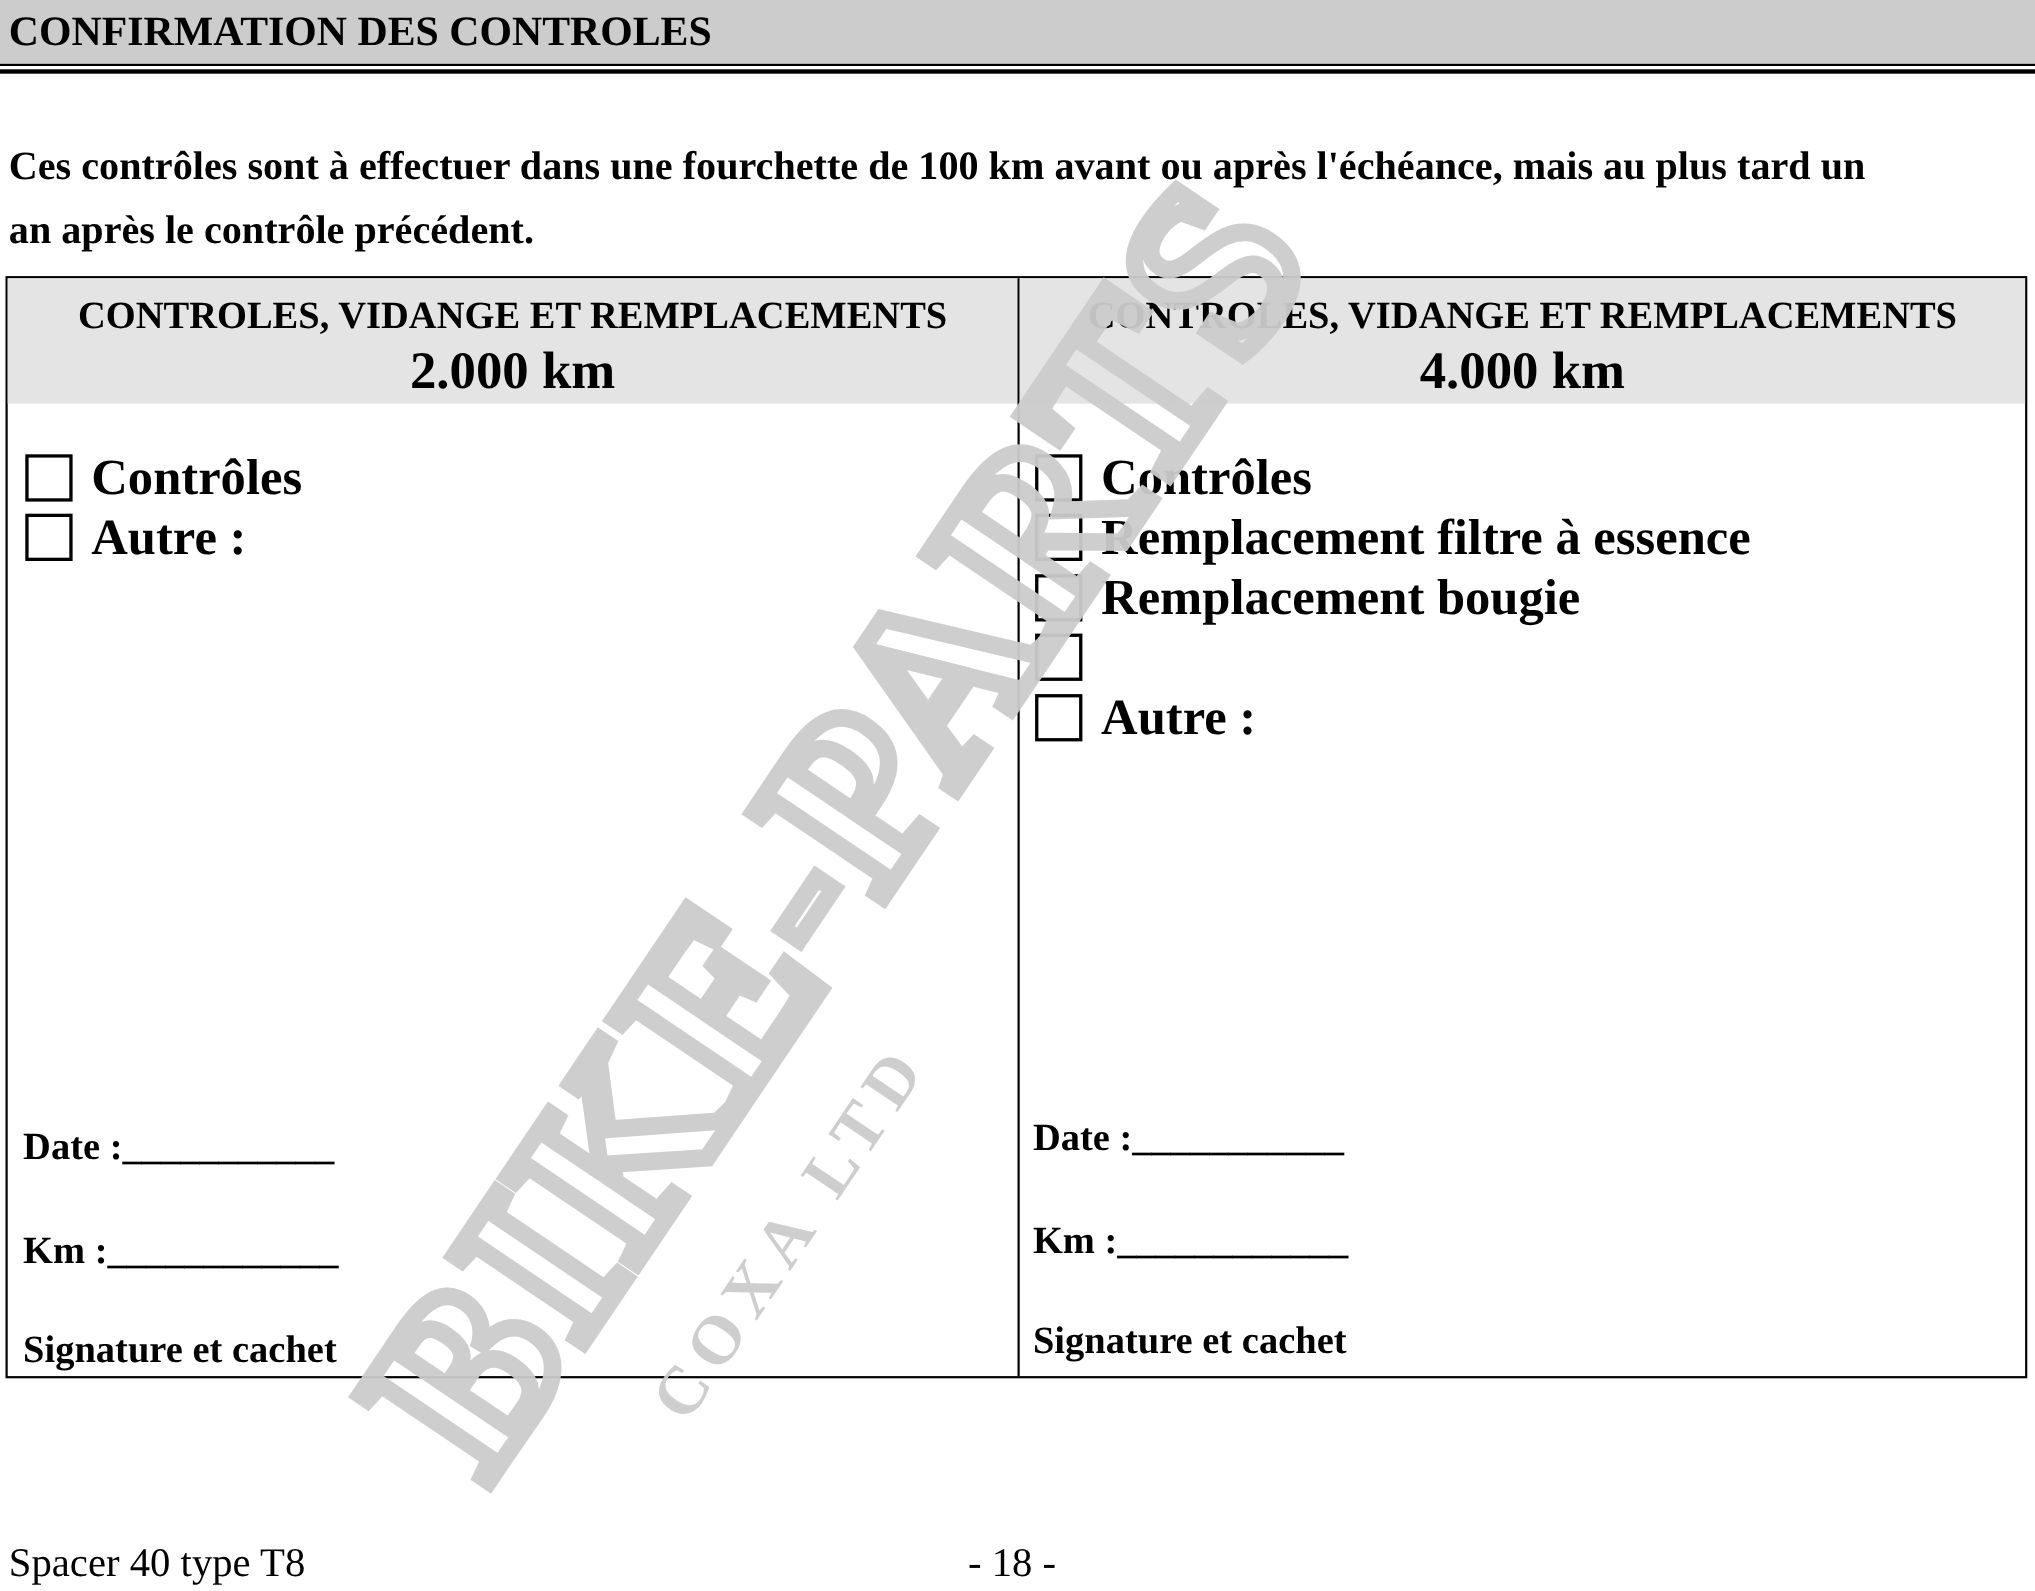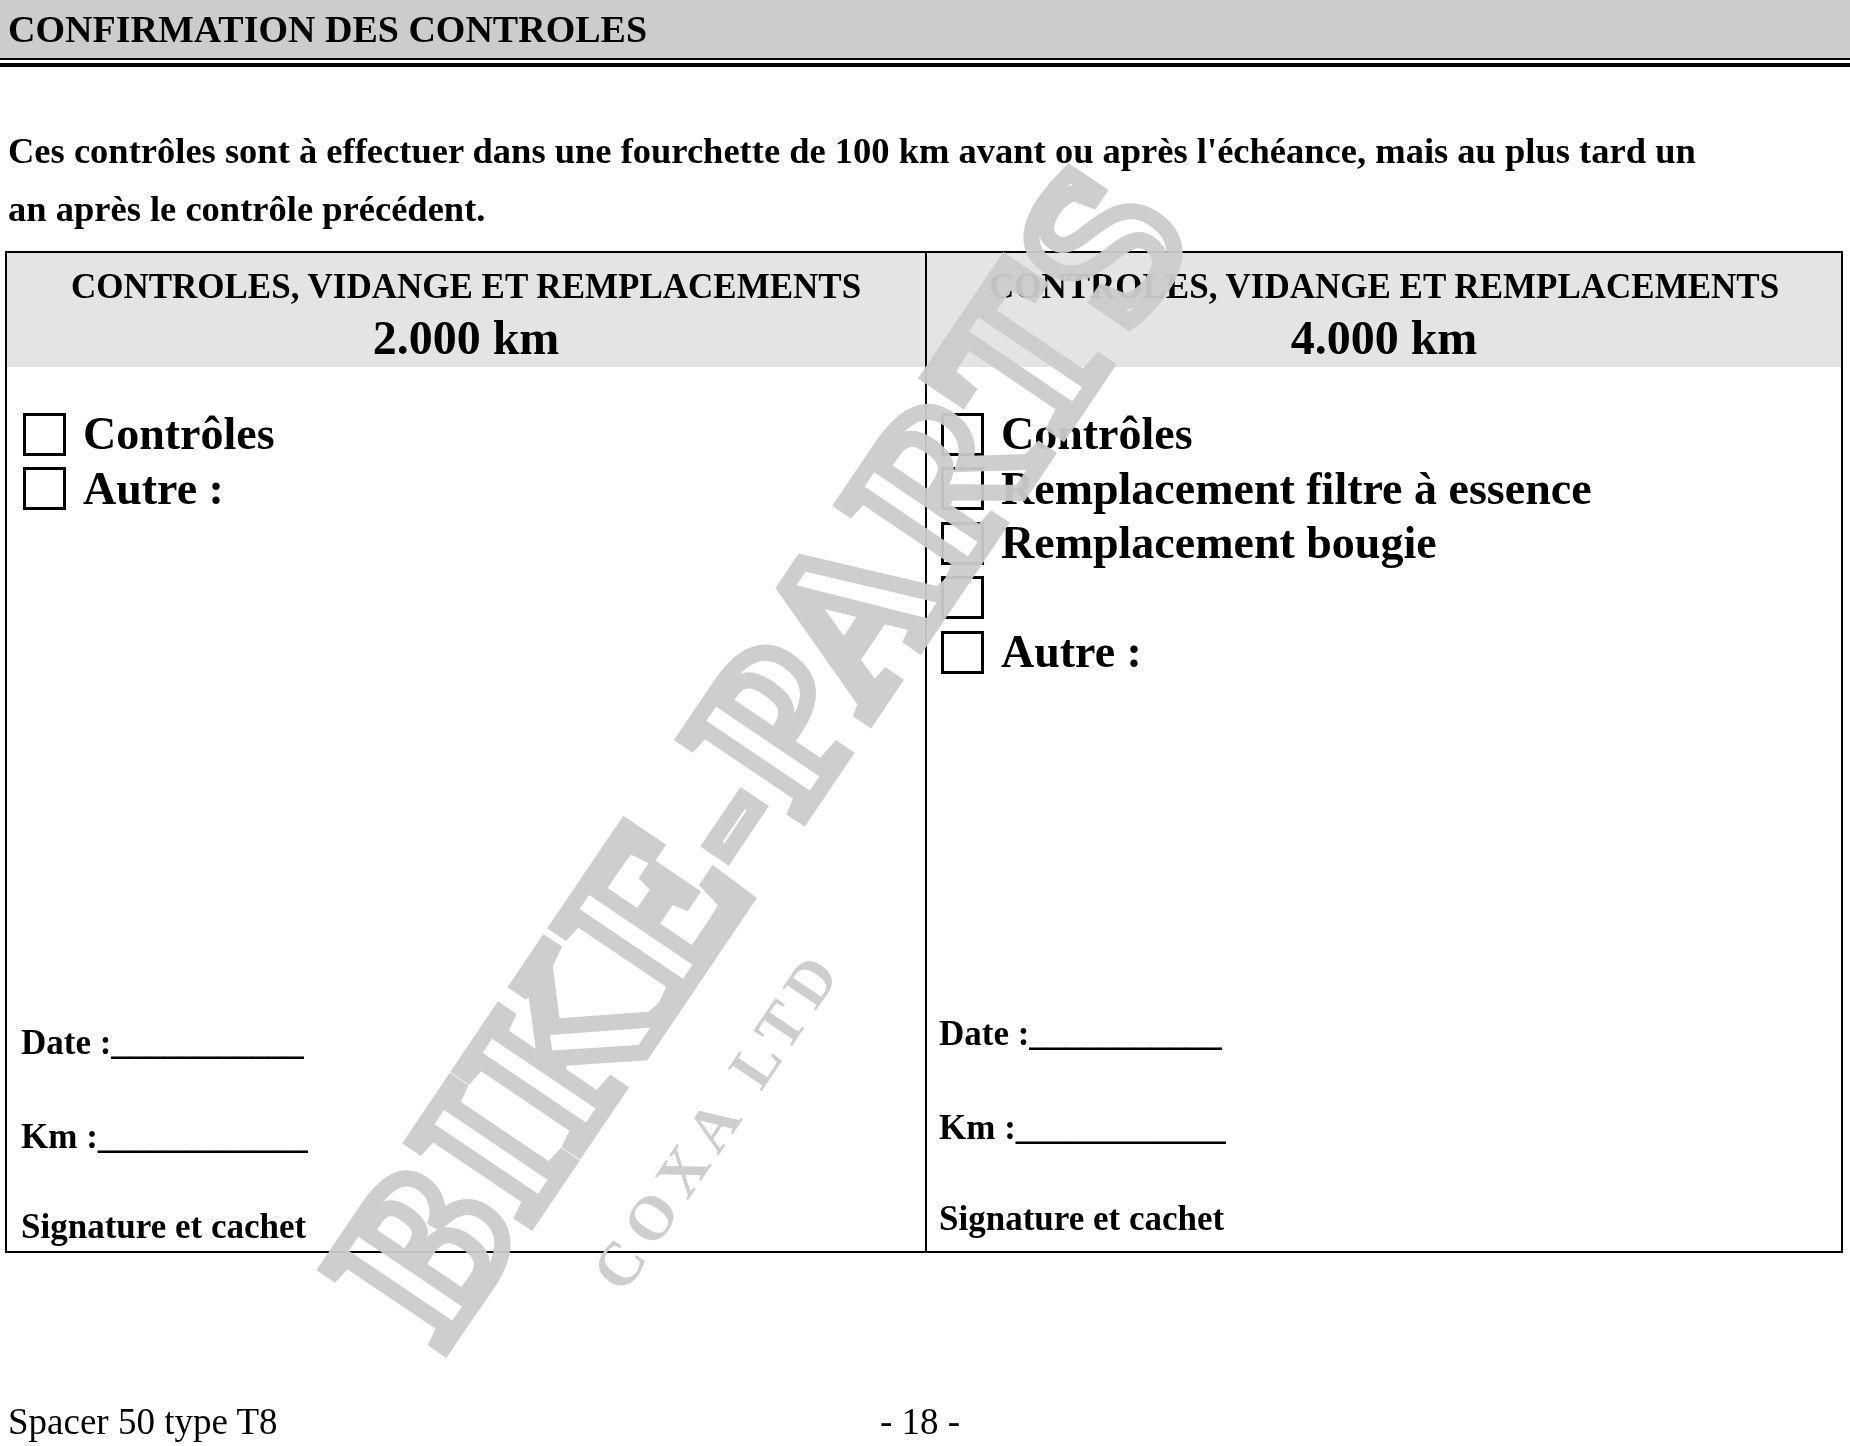--- a/index.html
+++ b/index.html
@@ -218,14 +218,14 @@
 
 <div class="watermark">
   <svg width="1850" height="1446" viewBox="0 0 1850 1446">
     <g transform="translate(820 790) rotate(-56)" opacity="0.95">
       <text x="0" y="0" text-anchor="middle" font-family="Liberation Serif, DejaVu Serif, serif" font-weight="bold" font-size="215" fill="none" stroke="#cccccc" stroke-width="16" letter-spacing="6">BIKE-PARTS</text>
       <text x="-330" y="120" text-anchor="middle" font-family="Liberation Serif, DejaVu Serif, serif" font-weight="bold" font-size="62" fill="#cccccc" letter-spacing="10">COXA LTD</text>
     </g>
   </svg>
 </div>
 
-<div class="page-footer-left">Spacer 50 type T8</div>
+<div class="page-footer-left">Spacer 40 type T8</div>
 <div class="page-footer-center">- 18 -</div>
 
 </body></html>

